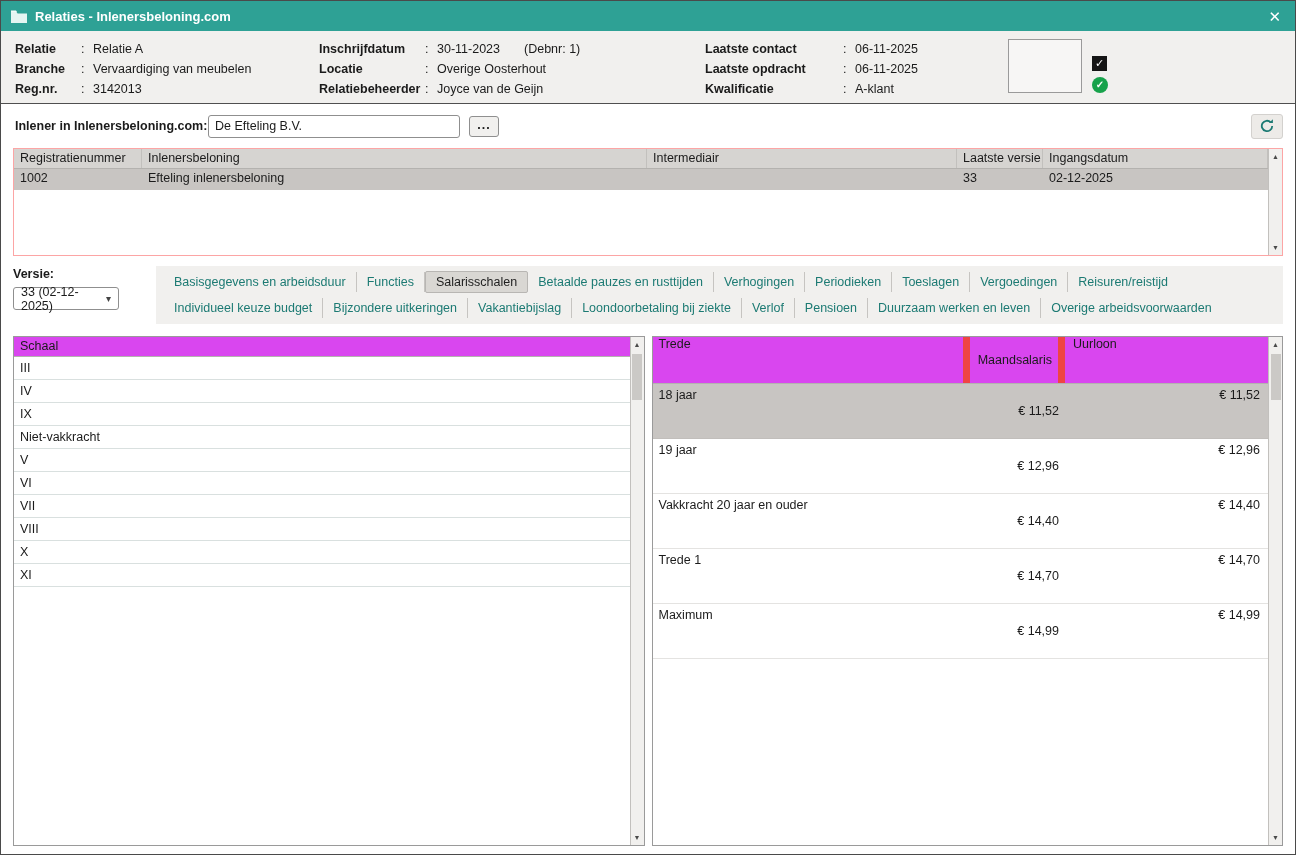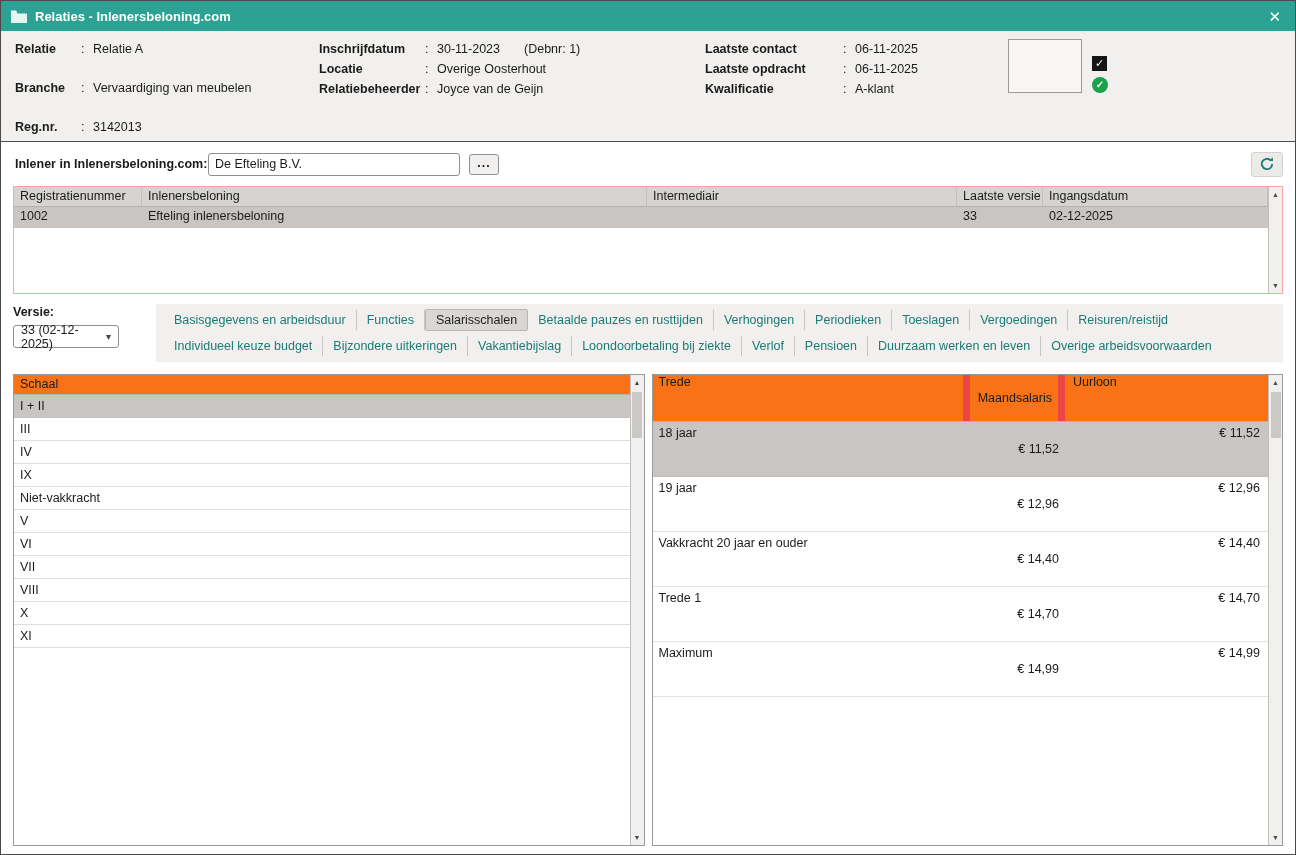--- a/index.html
+++ b/index.html
@@ -35,21 +35,21 @@
   .header {
     flex: 0 0 71px;
     background: #F1F0EE;
     border-bottom: 1px solid #4f4f4f;
     display: flex;
     padding: 8px 14px 4px 14px;
   }
   .hcol { display: flex; flex-direction: column; }
   .field { display: flex; height: 20px; align-items: center; white-space: nowrap; }
   .flabel { font-weight: bold; }
-  .hcol1 { width: 304px; gap: 19px; } .hcol1 .flabel { width: 66px; }
+  .hcol1 { width: 304px; } .hcol1 .flabel { width: 66px; }
   .hcol2 { width: 344px; } .hcol2 .flabel { width: 106px; }
   .hcol3 { width: 303px; margin-left: 42px; } .hcol3 .flabel { width: 138px; }
   .fsep { width: 12px; }
   .fextra { margin-left: 24px; }
   .header-right { display: flex; gap: 10px; }
   .photo-box {
     width: 74px; height: 54px;
     border: 1px solid #9a9a9a; background: #f7f6f5;
   }
   .flags { display: flex; flex-direction: column; gap: 6px; padding-top: 17px; }
@@ -155,21 +155,21 @@
     flex: 1; min-height: 0;
     margin: 12px 12px 8px 12px;
     display: flex; gap: 7px;
   }
   .panel {
     flex: 1; border: 1px solid #9a9a9a; background: #fff;
     display: flex; min-width: 0;
   }
   .panel-main { flex: 1; display: flex; flex-direction: column; min-width: 0; }
   .panel-head {
-    flex: 0 0 20px; background: #f97316; border-bottom: 1px solid #b4b2af;
+    flex: 0 0 20px; background: #d946ef; border-bottom: 1px solid #b4b2af;
     display: flex;
   }
   .panel-head .cell { border-right: 7px solid #ef4444; }
   .panel-head .cell:last-child { border-right: none; }
 
   .srow {
     flex: 0 0 23px; line-height: 22px; padding: 0 6px;
     border-bottom: 1px solid #D9E0DF; cursor: pointer;
     white-space: nowrap; overflow: hidden;
   }
@@ -336,21 +336,20 @@
     </div>
   </div>
 
   <div class="main">
 
     <div class="panel">
       <div class="panel-main">
         <div class="panel-head">
           <span class="cell" style="flex:1;">Schaal</span>
         </div>
-        <div class="srow selected">I + II</div>
         <div class="srow">III</div>
         <div class="srow">IV</div>
         <div class="srow">IX</div>
         <div class="srow">Niet-vakkracht</div>
         <div class="srow">V</div>
         <div class="srow">VI</div>
         <div class="srow">VII</div>
         <div class="srow">VIII</div>
         <div class="srow">X</div>
         <div class="srow">XI</div>

